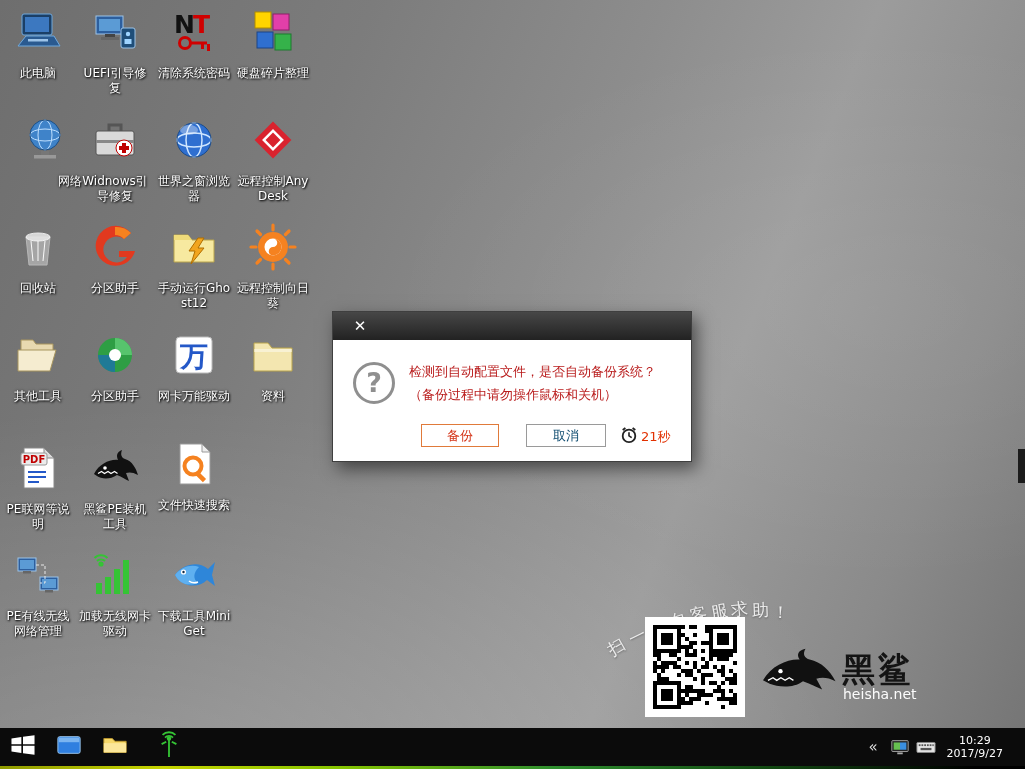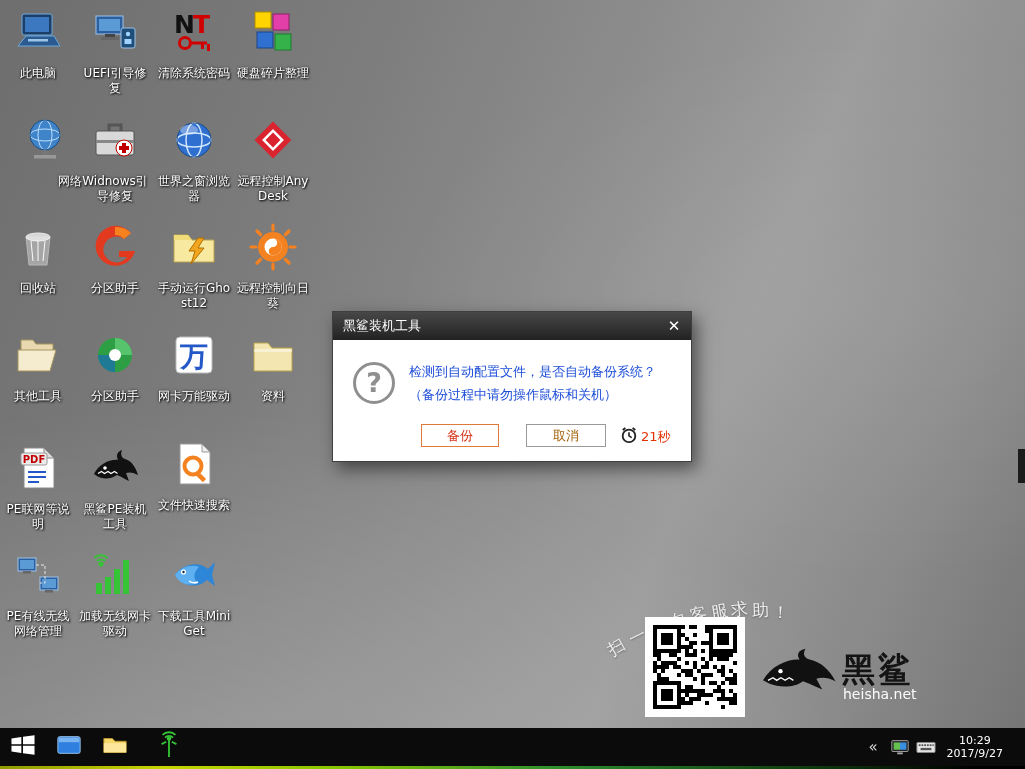--- a/index.html
+++ b/index.html
@@ -20,25 +20,25 @@
   
   .dialog{position:absolute;left:332px;top:311px;width:360px;background:#fff;border:1px solid #3f3f3f;
     box-shadow:5px 7px 16px rgba(0,0,0,.5)}
   .dlg-titlebar{height:28px;background:linear-gradient(180deg,#474747,#222);display:flex;align-items:center;
     padding:0 0 0 10px;color:#fff;font-size:13px}
   .dlg-title{flex:1}
   .dlg-close{width:34px;height:28px;line-height:28px;text-align:center;font-size:15px;color:#fff;cursor:pointer}
   .dlg-body{position:relative;height:121px;background:#fff}
   .qmark{position:absolute;left:20px;top:22px;width:42px;height:42px;border:3px solid #8f8f8f;border-radius:50%;
     color:#8f8f8f;font-size:27px;font-weight:bold;text-align:center;line-height:36px}
-  .dlg-msg{position:absolute;left:76px;top:20px;width:266px;font-size:13px;color:#1d4ed8;line-height:23px}
+  .dlg-msg{position:absolute;left:76px;top:20px;width:266px;font-size:13px;color:#b91c1c;line-height:23px}
   .dlg-btn{position:absolute;bottom:14px;height:23px;background:#fff;font-size:13px;cursor:pointer;
     font-family:inherit}
   .btn-backup{left:88px;width:78px;border:1px solid #e07a3a;color:#d43418}
-  .btn-cancel{left:193px;width:80px;border:1px solid #9a9a9a;color:#a16207}
+  .btn-cancel{left:193px;width:80px;border:1px solid #9a9a9a;color:#0c4a6e}
   .dlg-timer{position:absolute;bottom:13px;left:287px;display:flex;align-items:center;gap:3px}
   .dlg-countdown{color:#e23000;font-size:13px}
   
   #arc-caption{position:absolute;inset:0;pointer-events:none}
   #arc-caption span{position:absolute;color:#ececec;font-size:17px;text-shadow:0 1px 2px rgba(0,0,0,.35)}
   .qr-box{position:absolute;left:645px;top:617px;width:100px;height:100px;background:#fff;padding:8px}
   .shark-logo{position:absolute;left:758px;top:646px;width:80px;height:52px}
   .shark-logo svg{width:100%;height:100%}
   .brand-name{position:absolute;left:842px;top:648px;font-size:33px;font-weight:bold;color:#141414;letter-spacing:3px}
   .brand-site{position:absolute;left:843px;top:686px;font-size:14px;color:#fcfcfc}
@@ -314,21 +314,20 @@
             <circle cx="13.5" cy="21" r="1.2" fill="#112a44"></circle>
             <path d="M19 30 q4 3 9 1" stroke="#fff" fill="none" stroke-width="1.5"></path>
           </svg>
         </div>
         <div class="dicon-label">下载工具MiniGet</div>
       </div>
     </div>
 
   <div class="dialog">
     <div class="dlg-titlebar">
-      <span class="dlg-title">黑鲨装机工具</span>
       <span class="dlg-close">✕</span>
     </div>
     <div class="dlg-body">
       <div class="qmark">?</div>
       <div class="dlg-msg">检测到自动配置文件，是否自动备份系统？（备份过程中请勿操作鼠标和关机）</div>
       <button class="dlg-btn btn-backup">备份</button>
       <button class="dlg-btn btn-cancel">取消</button>
       <span class="dlg-timer">
         <span><svg width="18" height="18" viewBox="0 0 20 20">
               <circle cx="10" cy="11" r="7" fill="#fff" stroke="#222" stroke-width="2"></circle>

